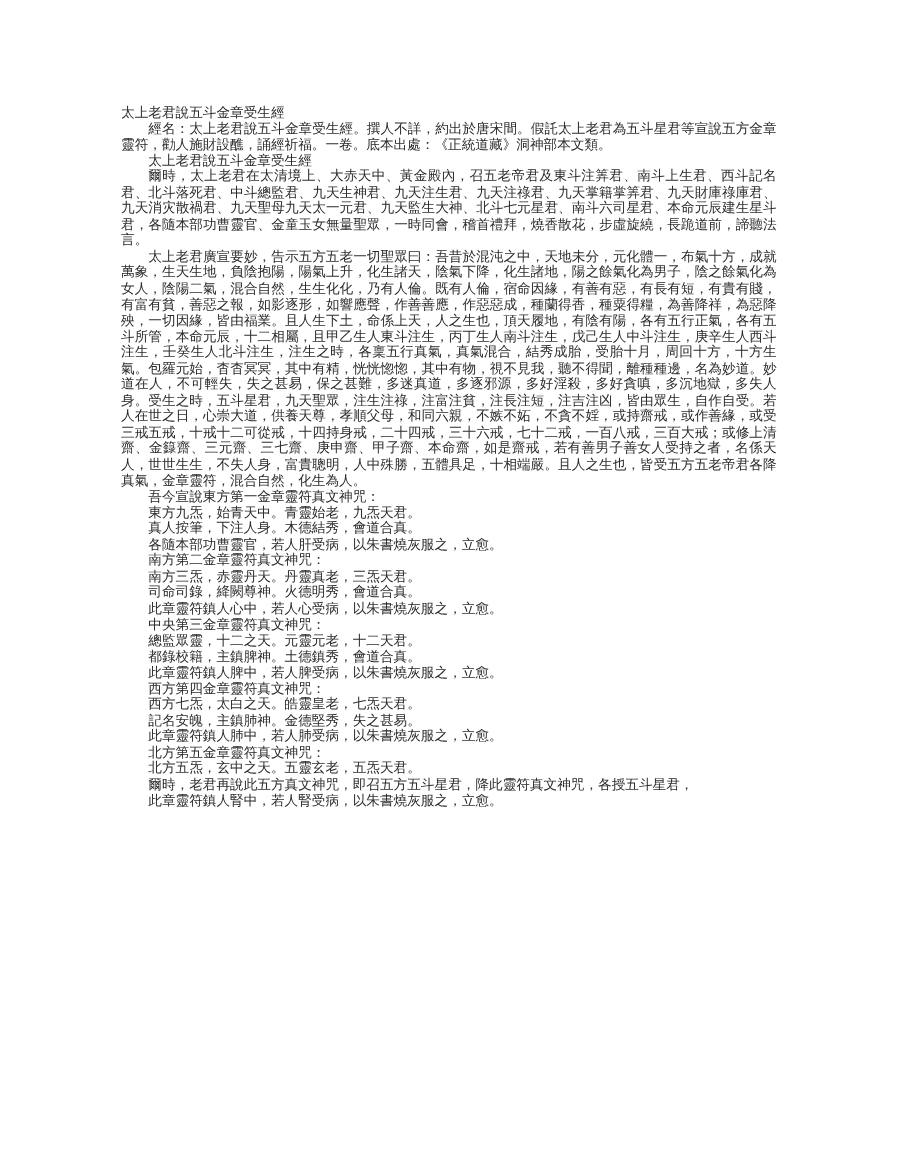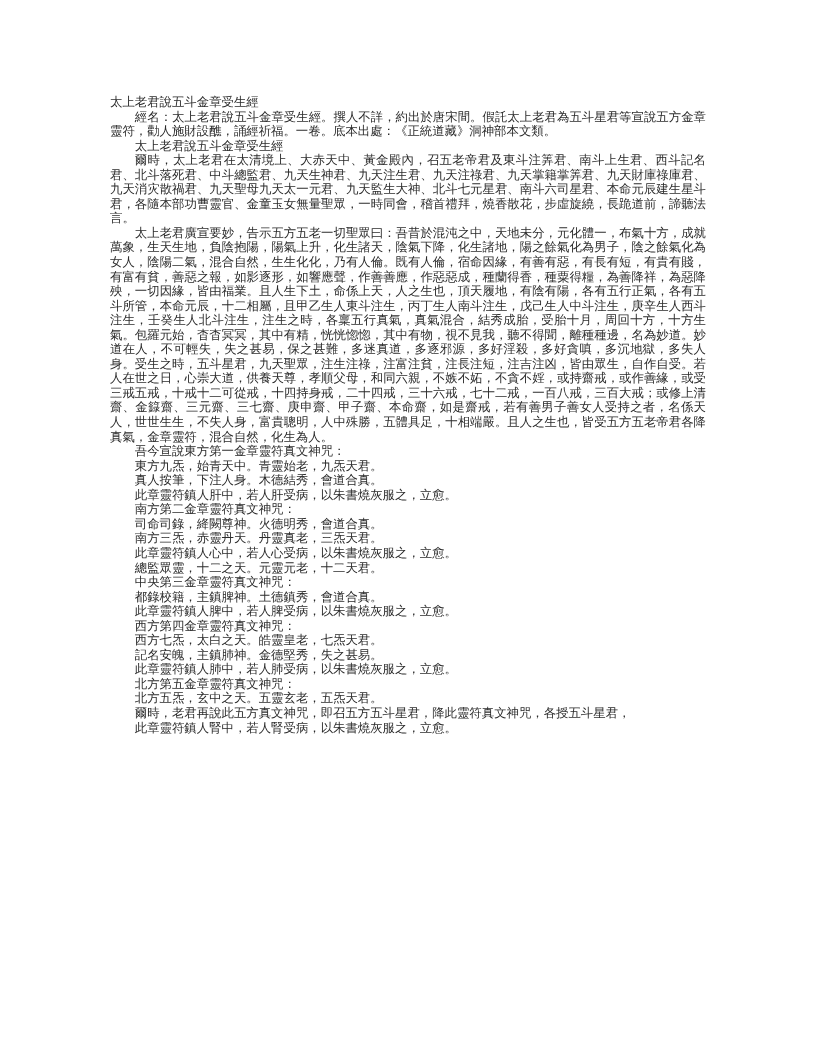--- a/index.html
+++ b/index.html
@@ -64,29 +64,29 @@
 
     <p class="para verse">太上老君說五斗金章受生經</p>
 
     <p class="para indent">爾時，太上老君在太清境上、大赤天中、黃金殿內，召五老帝君及東斗注筭君、南斗上生君、西斗記名君、北斗落死君、中斗總監君、九天生神君、九天注生君、九天注祿君、九天掌籍掌筭君、九天財庫祿庫君、九天消灾散禍君、九天聖母九天太一元君、九天監生大神、北斗七元星君、南斗六司星君、本命元辰建生星斗君，各隨本部功曹靈官、金童玉女無量聖眾，一時同會，稽首禮拜，燒香散花，步虛旋繞，長跪道前，諦聽法言。</p>
 
     <p class="para indent">太上老君廣宣要妙，告示五方五老一切聖眾曰：吾昔於混沌之中，天地未分，元化體一，布氣十方，成就萬象，生天生地，負陰抱陽，陽氣上升，化生諸天，陰氣下降，化生諸地，陽之餘氣化為男子，陰之餘氣化為女人，陰陽二氣，混合自然，生生化化，乃有人倫。既有人倫，宿命因緣，有善有惡，有長有短，有貴有賤，有富有貧，善惡之報，如影逐形，如響應聲，作善善應，作惡惡成，種蘭得香，種粟得糧，為善降祥，為惡降殃，一切因緣，皆由福業。且人生下土，命係上天，人之生也，頂天履地，有陰有陽，各有五行正氣，各有五斗所管，本命元辰，十二相屬，且甲乙生人東斗注生，丙丁生人南斗注生，戊己生人中斗注生，庚辛生人西斗注生，壬癸生人北斗注生，注生之時，各稟五行真氣，真氣混合，結秀成胎，受胎十月，周回十方，十方生氣。包羅元始，杳杳冥冥，其中有精，恍恍惚惚，其中有物，視不見我，聽不得聞，離種種邊，名為妙道。妙道在人，不可輕失，失之甚易，保之甚難，多迷真道，多逐邪源，多好淫殺，多好貪嗔，多沉地獄，多失人身。受生之時，五斗星君，九天聖眾，注生注祿，注富注貧，注長注短，注吉注凶，皆由眾生，自作自受。若人在世之日，心崇大道，供養天尊，孝順父母，和同六親，不嫉不妬，不貪不婬，或持齋戒，或作善緣，或受三戒五戒，十戒十二可從戒，十四持身戒，二十四戒，三十六戒，七十二戒，一百八戒，三百大戒；或修上清齋、金籙齋、三元齋、三七齋、庚申齋、甲子齋、本命齋，如是齋戒，若有善男子善女人受持之者，名係天人，世世生生，不失人身，富貴聰明，人中殊勝，五體具足，十相端嚴。且人之生也，皆受五方五老帝君各降真氣，金章靈符，混合自然，化生為人。</p>
 
     <p class="para verse">吾今宣說東方第一金章靈符真文神咒：</p>
     <p class="para verse">東方九炁，始青天中。青靈始老，九炁天君。</p>
     <p class="para verse">真人按筆，下注人身。木德結秀，會道合真。</p>
-    <p class="para verse">此章靈符鎮人肝中，若人肝受病，以朱書燒灰服之，立愈。</p>
+    <p class="para verse">各隨本部功曹靈官，若人肝受病，以朱書燒灰服之，立愈。</p>
 
     <p class="para verse">南方第二金章靈符真文神咒：</p>
+    <p class="para verse">南方三炁，赤靈丹天。丹靈真老，三炁天君。</p>
     <p class="para verse">司命司錄，絳闕尊神。火德明秀，會道合真。</p>
-    <p class="para verse">南方三炁，赤靈丹天。丹靈真老，三炁天君。</p>
     <p class="para verse">此章靈符鎮人心中，若人心受病，以朱書燒灰服之，立愈。</p>
 
+    <p class="para verse">中央第三金章靈符真文神咒：</p>
     <p class="para verse">總監眾靈，十二之天。元靈元老，十二天君。</p>
-    <p class="para verse">中央第三金章靈符真文神咒：</p>
     <p class="para verse">都錄校籍，主鎮脾神。土德鎮秀，會道合真。</p>
     <p class="para verse">此章靈符鎮人脾中，若人脾受病，以朱書燒灰服之，立愈。</p>
 
     <p class="para verse">西方第四金章靈符真文神咒：</p>
     <p class="para verse">西方七炁，太白之天。皓靈皇老，七炁天君。</p>
     <p class="para verse">記名安魄，主鎮肺神。金德堅秀，失之甚易。</p>
     <p class="para verse">此章靈符鎮人肺中，若人肺受病，以朱書燒灰服之，立愈。</p>
 
     <p class="para verse">北方第五金章靈符真文神咒：</p>
     <p class="para verse">北方五炁，玄中之天。五靈玄老，五炁天君。</p>

